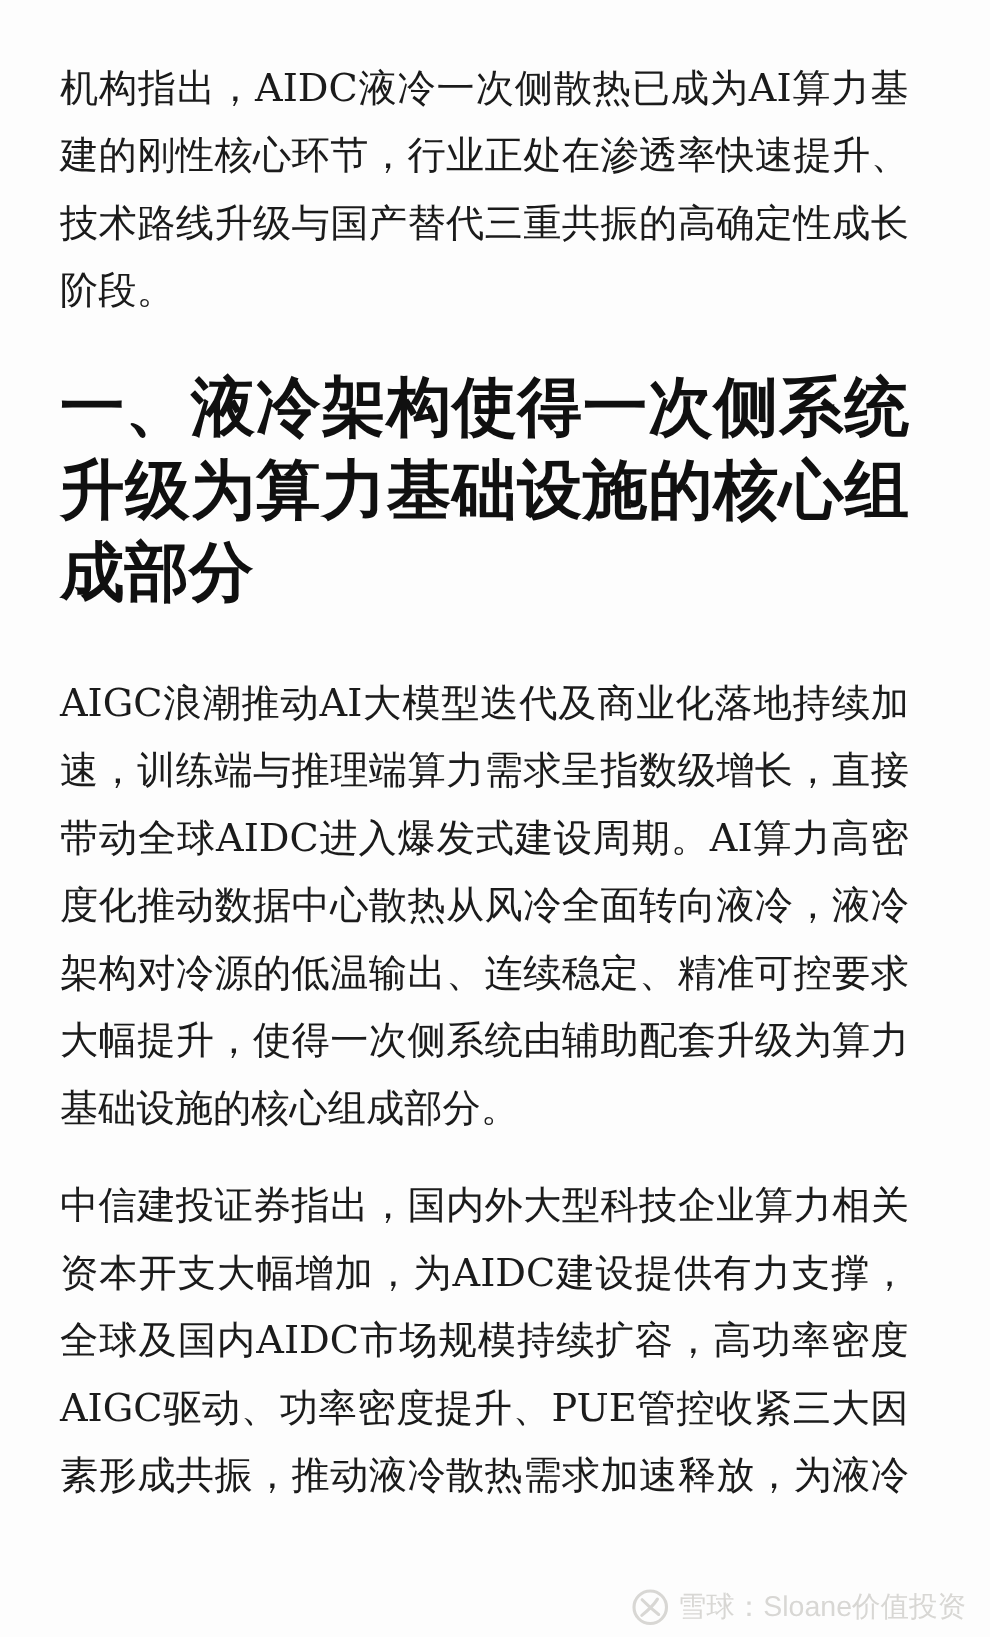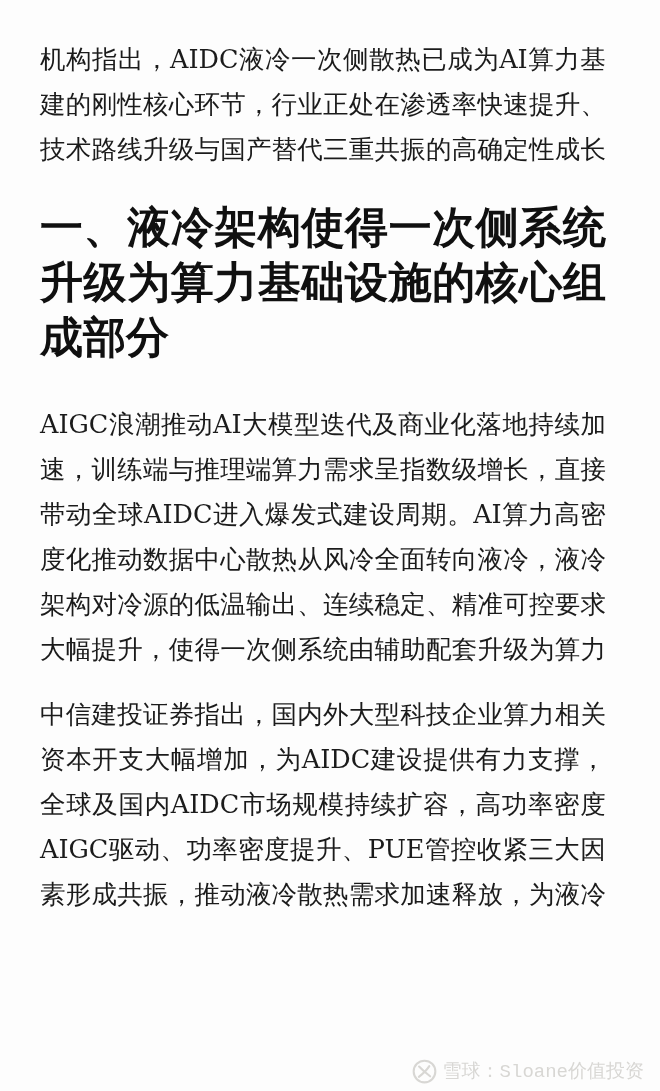--- a/index.html
+++ b/index.html
@@ -39,21 +39,21 @@
   .jline span { display: inline-block; }
   .watermark {
     position: absolute;
     right: 16px;
     bottom: 7px;
     display: flex;
     align-items: center;
     gap: 6px;
     color: #d8d7d4;
     font-size: 19px;
-    font-family: Liberation Mono, monospace;
+    font-family: Liberation Sans, sans-serif;
     white-space: nowrap;
   }
   .watermark svg { display: block; }
 </style>
 </head>
 <body>
 
 <div class="page">
   <section class="content">
 
@@ -121,20 +121,21 @@
           <span>共</span>
           <span>振</span>
           <span>的</span>
           <span>高</span>
           <span>确</span>
           <span>定</span>
           <span>性</span>
           <span>成</span>
           <span>长</span>
         </div>
+      <div class="line">阶段。</div>
     </div>
 
     <h1 class="heading">
       <div class="hline jline">
           <span>一</span>
           <span>、</span>
           <span>液</span>
           <span>冷</span>
           <span>架</span>
           <span>构</span>
@@ -298,20 +299,21 @@
           <span>辅</span>
           <span>助</span>
           <span>配</span>
           <span>套</span>
           <span>升</span>
           <span>级</span>
           <span>为</span>
           <span>算</span>
           <span>力</span>
         </div>
+      <div class="line">基础设施的核心组成部分。</div>
     </div>
 
     <div class="para" id="p3">
       <div class="line jline">
           <span>中</span>
           <span>信</span>
           <span>建</span>
           <span>投</span>
           <span>证</span>
           <span>券</span>

